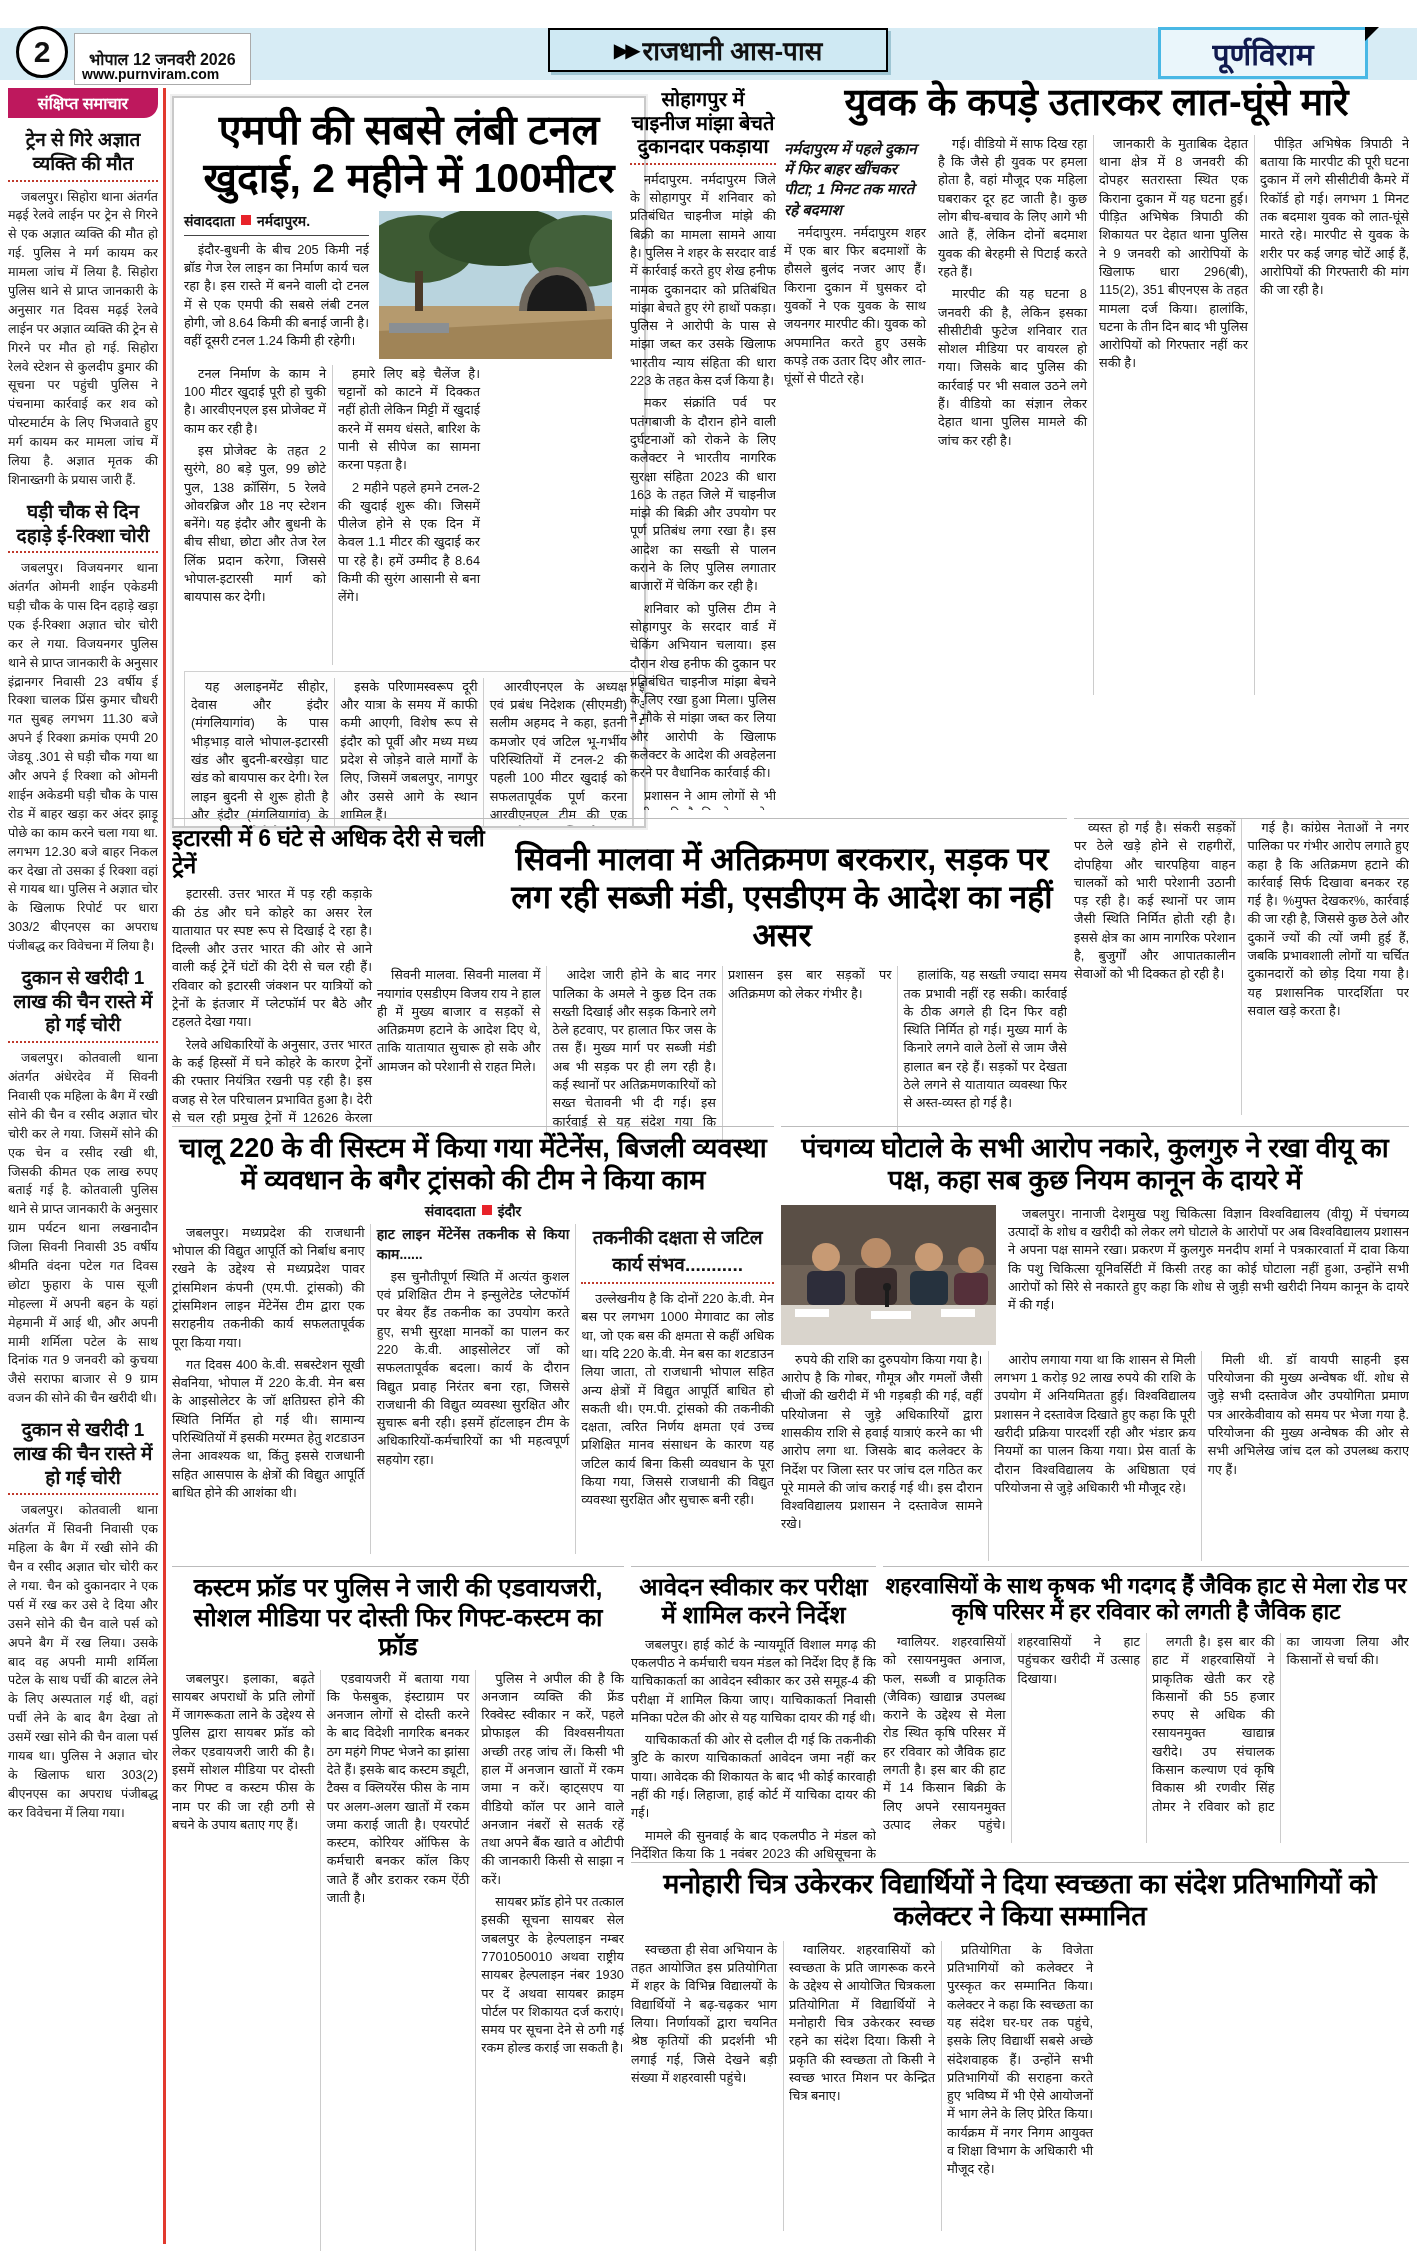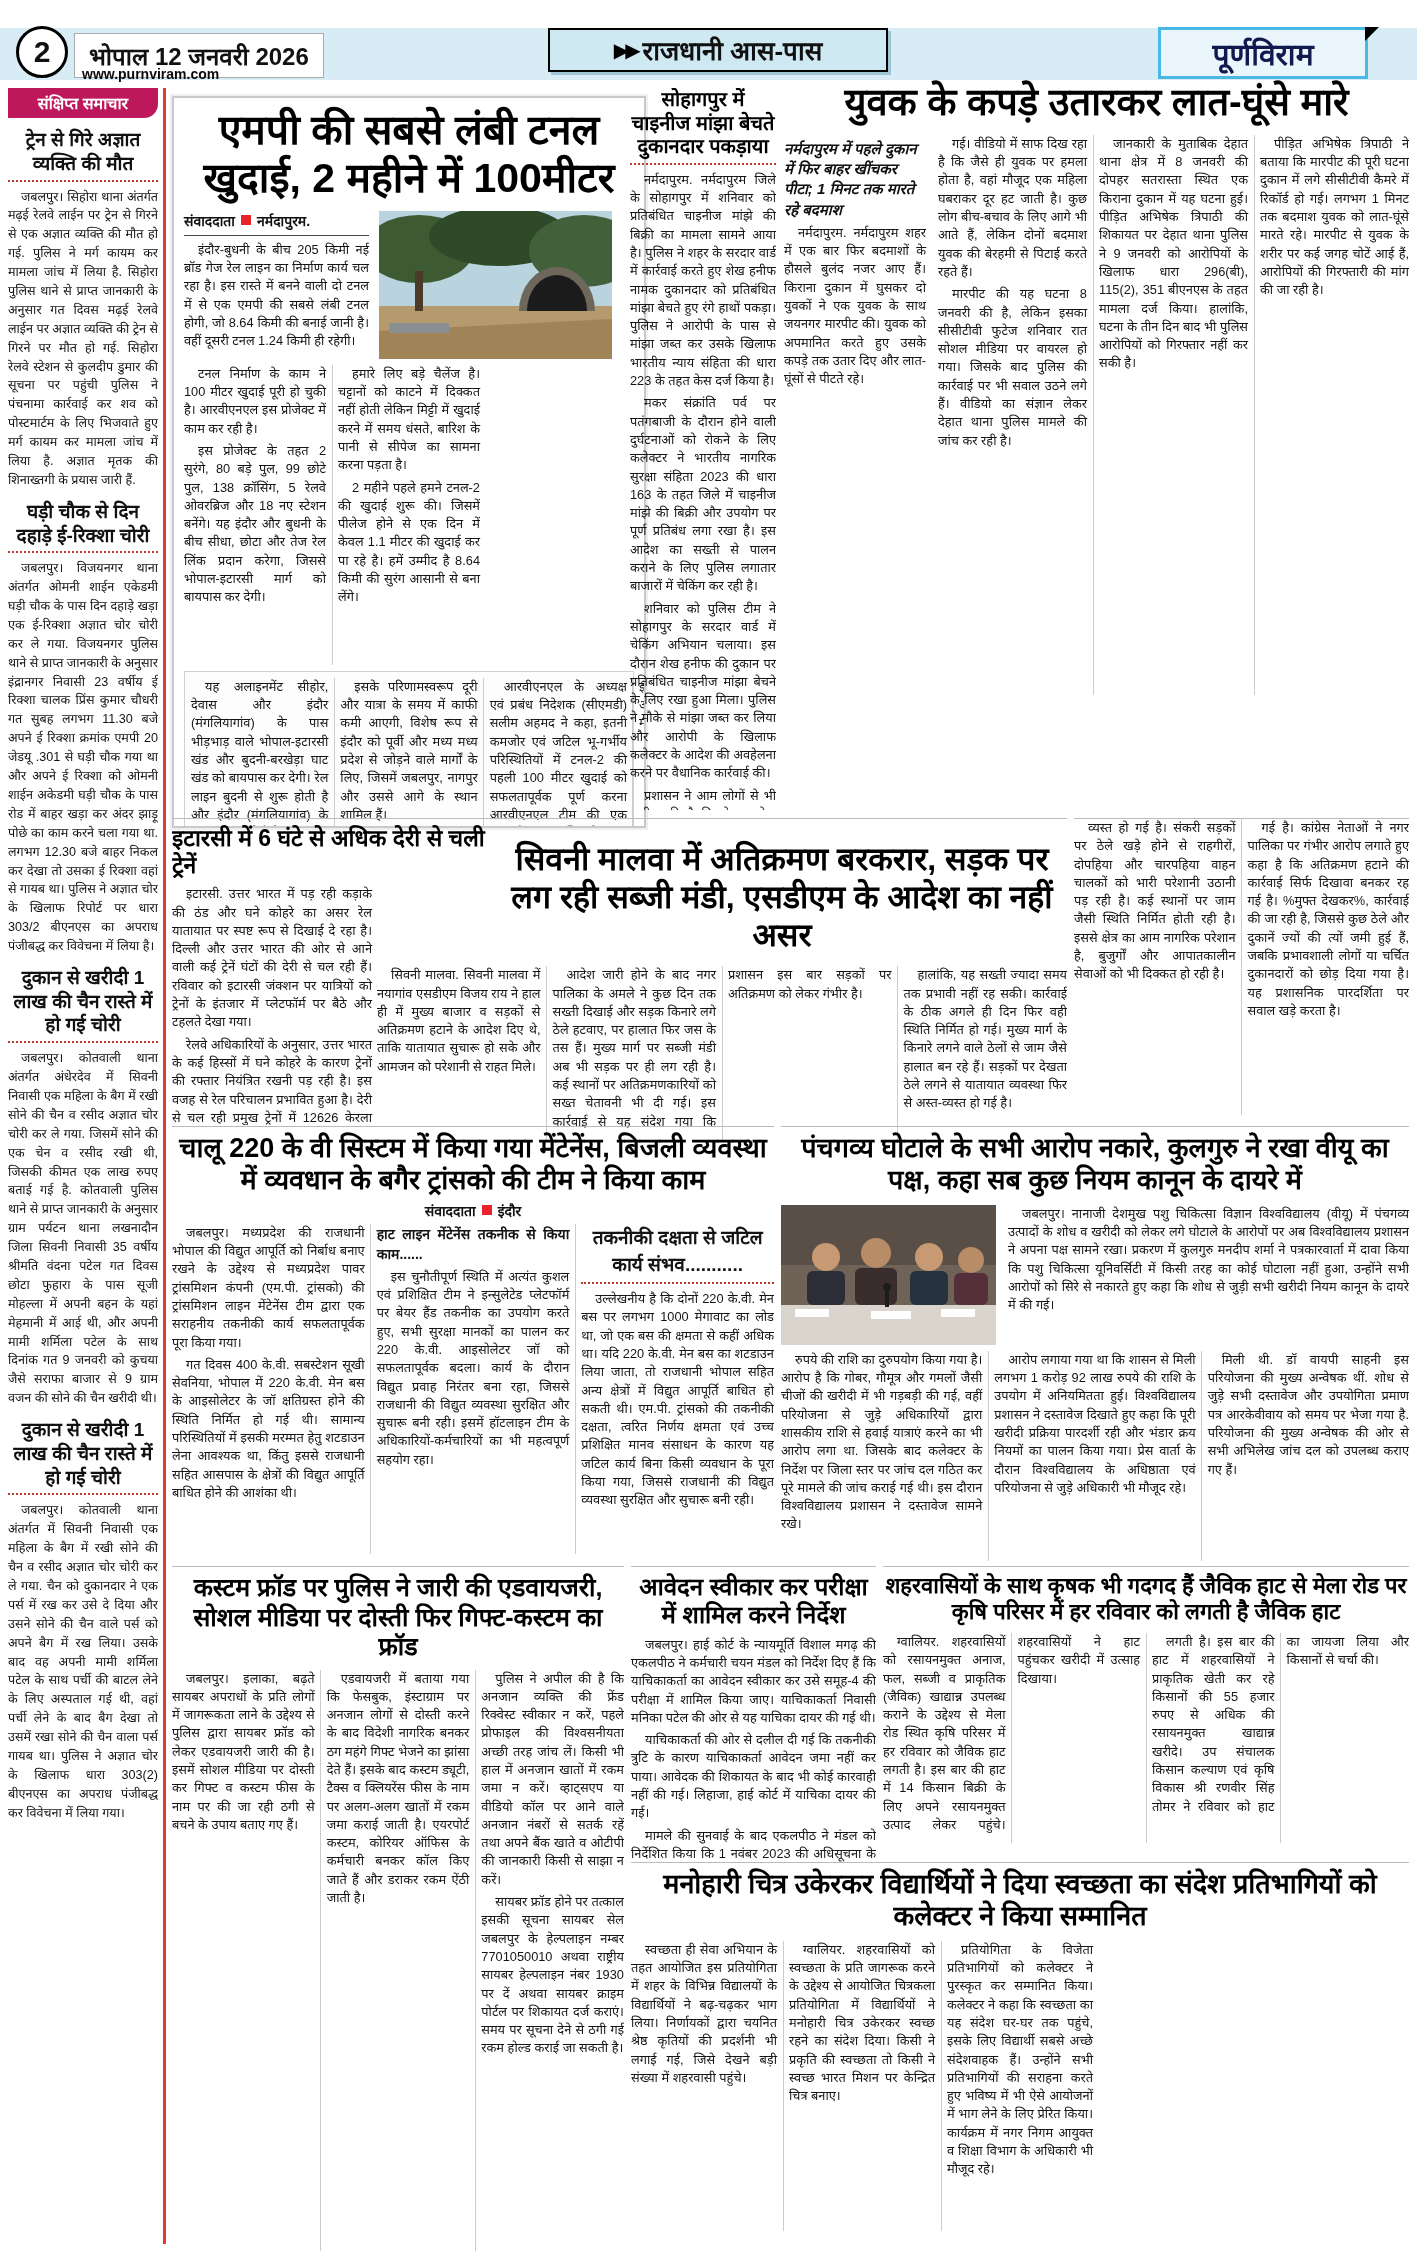--- a/index.html
+++ b/index.html
@@ -3,21 +3,21 @@
 <meta charset="utf-8">
 <style>
   html,body{margin:0;padding:0;background:#f2f2f2;}
   .page{position:relative;width:1417px;height:2251px;background:#ffffff;margin:0 auto;
         font-family:"Liberation Sans","DejaVu Sans",sans-serif;color:#111;overflow:hidden;}
   
   .hstrip{position:absolute;left:0;top:28px;width:1417px;height:52px;background:#d7ecf5;}
   .pageno{position:absolute;left:16px;top:26px;width:46px;height:46px;border:3px solid #000;
           border-radius:50%;background:#fff;font-size:30px;font-weight:bold;text-align:center;line-height:46px;}
   .datebox{position:absolute;left:74px;top:33px;background:#fff;border:1px solid #aaa;
-           padding:5px 14px;font-size:24px;font-weight:bold;}
+           padding:14px 14px;font-size:16px;font-weight:bold;}
   .url{position:absolute;left:82px;top:66px;font-size:14px;font-weight:bold;color:#0a0a0a;text-decoration:none;}
   .badge{position:absolute;left:548px;top:28px;width:336px;height:40px;background:#cfe9f3;
          border:2px solid #000;box-shadow:3px 3px 0 #9fc6d4;display:flex;align-items:center;justify-content:center;
          font-size:26px;font-weight:bold;gap:6px;}
   .badge .arr{color:#000;font-size:20px;letter-spacing:-4px;}
   .brand{position:absolute;left:1158px;top:27px;width:204px;height:46px;background:#eaf6fb;
          border:3px solid #49b8e5;display:flex;align-items:center;justify-content:center;
          font-size:30px;font-weight:bold;color:#101a4e;}
   .brand:after{content:"";position:absolute;right:-14px;top:-3px;border-left:14px solid #000;border-bottom:14px solid transparent;}
   

